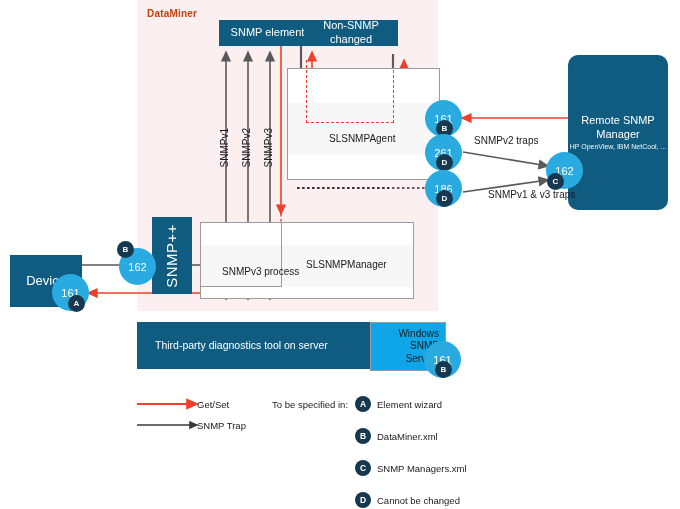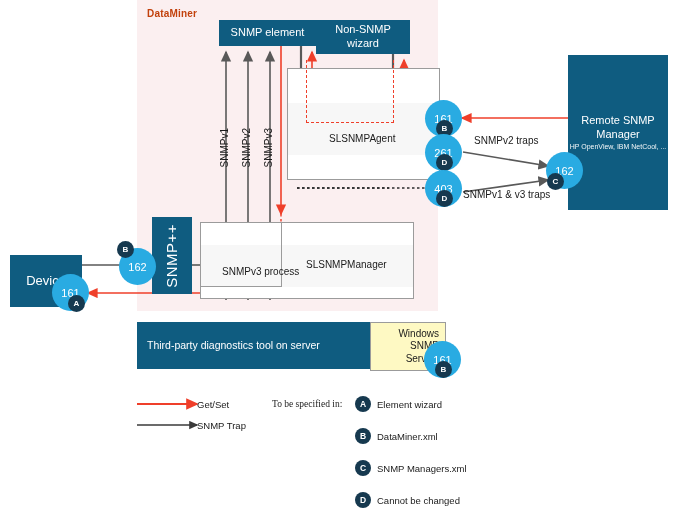--- a/index.html
+++ b/index.html
@@ -6,34 +6,34 @@
   body{width:680px;height:509px;position:relative;overflow:hidden;
        font-family:"Liberation Sans",sans-serif;color:#1a1a1a;}
   .abs{position:absolute;}
   
   #dm-panel{left:137px;top:0px;width:301px;height:311px;background:#fbeff0;}
   #dm-title{left:147px;top:8px;font-size:10px;font-weight:bold;color:#c2410c;letter-spacing:.2px;}
   
   .dbox{background:#0f5c80;color:#ffffff;display:flex;align-items:center;
         justify-content:center;text-align:center;font-size:11px;line-height:1.25;}
   #snmp-element{left:219px;top:20px;width:97px;height:26px;}
-  #non-snmp-element{left:316px;top:20px;width:94px;height:34px;}
-  #remote-mgr{left:568px;top:55px;width:100px;height:155px;flex-direction:column;}
+  #non-snmp-element{left:304px;top:20px;width:94px;height:26px;}
+  #remote-mgr{left:568px;top:55px;width:100px;height:155px;flex-direction:column;border-radius:10px;}
   #remote-mgr .rm-t{font-size:11px;line-height:1.3;}
   #remote-mgr .rm-s{font-size:7px;margin-top:2px;opacity:.95;}
   #device{left:10px;top:255px;width:72px;height:52px;font-size:13px;}
   #snmppp{left:152px;top:217px;width:40px;height:77px;}
   #snmppp span{writing-mode:vertical-rl;transform:rotate(180deg);font-size:15px;letter-spacing:.5px;}
   #tp-tool{left:137px;top:322px;width:233px;height:47px;justify-content:flex-start;
-           padding-left:10px;font-size:10.5px;}
+           padding-left:18px;font-size:10.5px;}
   
   .obox{background:#ffffff;border:1px solid #9b9b9b;}
   #agent-box{left:287px;top:68px;width:151px;height:110px;}
   #mgr-box{left:200px;top:222px;width:212px;height:75px;}
-  #win-svc{left:370px;top:322px;width:68px;height:47px;background:#fef9c3;border:1px solid #9b9b9b;
+  #win-svc{left:370px;top:322px;width:68px;height:47px;background:#0ea5e9;border:1px solid #9b9b9b;
            display:flex;align-items:center;justify-content:flex-end;text-align:right;
            padding-right:6px;font-size:10px;line-height:1.25;color:#1a1a1a;}
   
   .band{position:absolute;left:0;right:0;background:#f7f7f7;}
   .dash-red{position:absolute;border:1.3px dashed #ef3f2a;}
   
   .lbl{position:absolute;font-size:10px;color:#1a1a1a;}
   .vlbl{position:absolute;font-size:10px;color:#1a1a1a;
         writing-mode:vertical-rl;transform:rotate(180deg);}
   
@@ -131,21 +131,21 @@
 <div class="abs obox" style="left:200px;top:222px;width:80px;height:63px;background:transparent;border:1px solid #9b9b9b;"></div>
 <div class="lbl" style="left:202px;top:266px;padding-left:20px;">SNMPv3 process</div>
 
 <div class="dash-red" style="left:306px;top:60px;width:86px;height:62px;border-top:none;"></div>
 
 <div class="abs dbox" id="snmp-element">SNMP element</div>
 
 <div class="abs dbox" id="non-snmp-element">
   <div>
     <div>Non-SNMP</div>
-    <div>wizard</div>
+    <div>changed</div>
   </div>
 </div>
 
 <div class="abs dbox" id="remote-mgr">
   <div class="rm-t">Remote SNMP</div>
   <div class="rm-t">Manager</div>
   <div class="rm-s">HP OpenView, IBM NetCool, ...</div>
 </div>
 
 <div class="abs dbox" id="device">Device</div>
@@ -167,47 +167,47 @@
 <div class="vlbl" style="left:219px;top:128px;">SNMPv1</div>
 <div class="vlbl" style="left:241px;top:128px;">SNMPv2</div>
 <div class="vlbl" style="left:263px;top:128px;">SNMPv3</div>
 
 <div class="circ" style="left:425px;top:100px;width:37px;height:37px;">161</div>
 <div class="badge" style="left:436px;top:120px;">B</div>
 
 <div class="circ" style="left:425px;top:134px;width:37px;height:37px;">261</div>
 <div class="badge" style="left:436px;top:154px;">D</div>
 
-<div class="circ" style="left:425px;top:170px;width:37px;height:37px;">403</div>
+<div class="circ" style="left:425px;top:170px;width:37px;height:37px;">186</div>
 <div class="badge" style="left:436px;top:190px;">D</div>
 
 <div class="circ" style="left:546px;top:152px;width:37px;height:37px;">162</div>
 <div class="badge" style="left:547px;top:173px;">C</div>
 
 <div class="circ" style="left:119px;top:248px;width:37px;height:37px;">162</div>
 <div class="badge" style="left:117px;top:241px;">B</div>
 
 <div class="circ" style="left:52px;top:274px;width:37px;height:37px;">161</div>
 <div class="badge" style="left:68px;top:295px;">A</div>
 
 <div class="circ" style="left:424px;top:341px;width:37px;height:37px;">161</div>
 <div class="badge" style="left:435px;top:361px;">B</div>
 
 <div class="lbl" style="left:474px;top:135px;">SNMPv2 traps</div>
-<div class="lbl" style="left:463px;top:189px;">SNMPv1 &amp; v3 traps</div>
+<div class="lbl" style="left:488px;top:189px;">SNMPv1 &amp; v3 traps</div>
 
 <div id="legend">
   <svg width="420" height="110">
     <line x1="0" y1="11" x2="60" y2="11" stroke="#ef3f2a" stroke-width="1.8" marker-end="url(#ar-red)"></line>
     <line x1="0" y1="32" x2="60" y2="32" stroke="#3a3a3a" stroke-width="1.3" marker-end="url(#ar-dark)"></line>
   </svg>
   <div class="leg-txt" style="left:60px;top:6px;">Get/Set</div>
   <div class="leg-txt" style="left:60px;top:27px;">SNMP Trap</div>
 
-  <div class="leg-txt" style="left:135px;top:6px;font-family:Liberation Serif, serif;">To be specified in:</div>
+  <div class="leg-txt" style="left:135px;top:6px;">To be specified in:</div>
 
   <div class="leg-badge" style="left:218px;top:3px;">A</div>
   <div class="leg-txt" style="left:240px;top:6px;">Element wizard</div>
 
   <div class="leg-badge" style="left:218px;top:35px;">B</div>
   <div class="leg-txt" style="left:240px;top:38px;">DataMiner.xml</div>
 
   <div class="leg-badge" style="left:218px;top:67px;">C</div>
   <div class="leg-txt" style="left:240px;top:70px;">SNMP Managers.xml</div>
 

